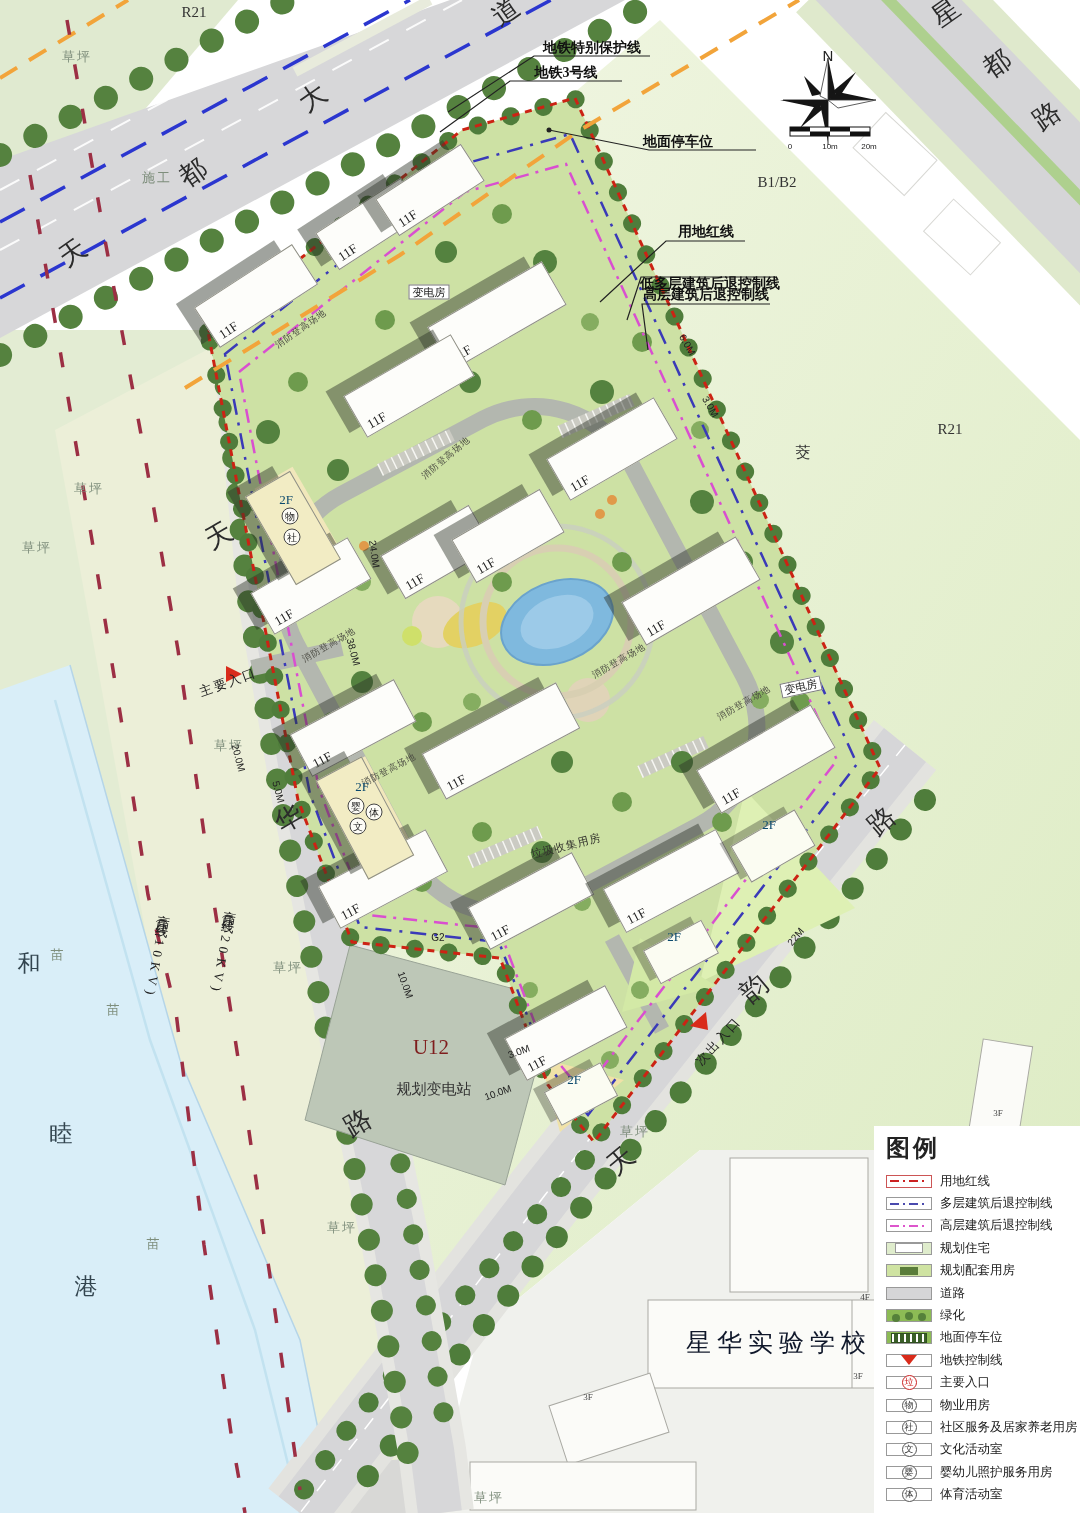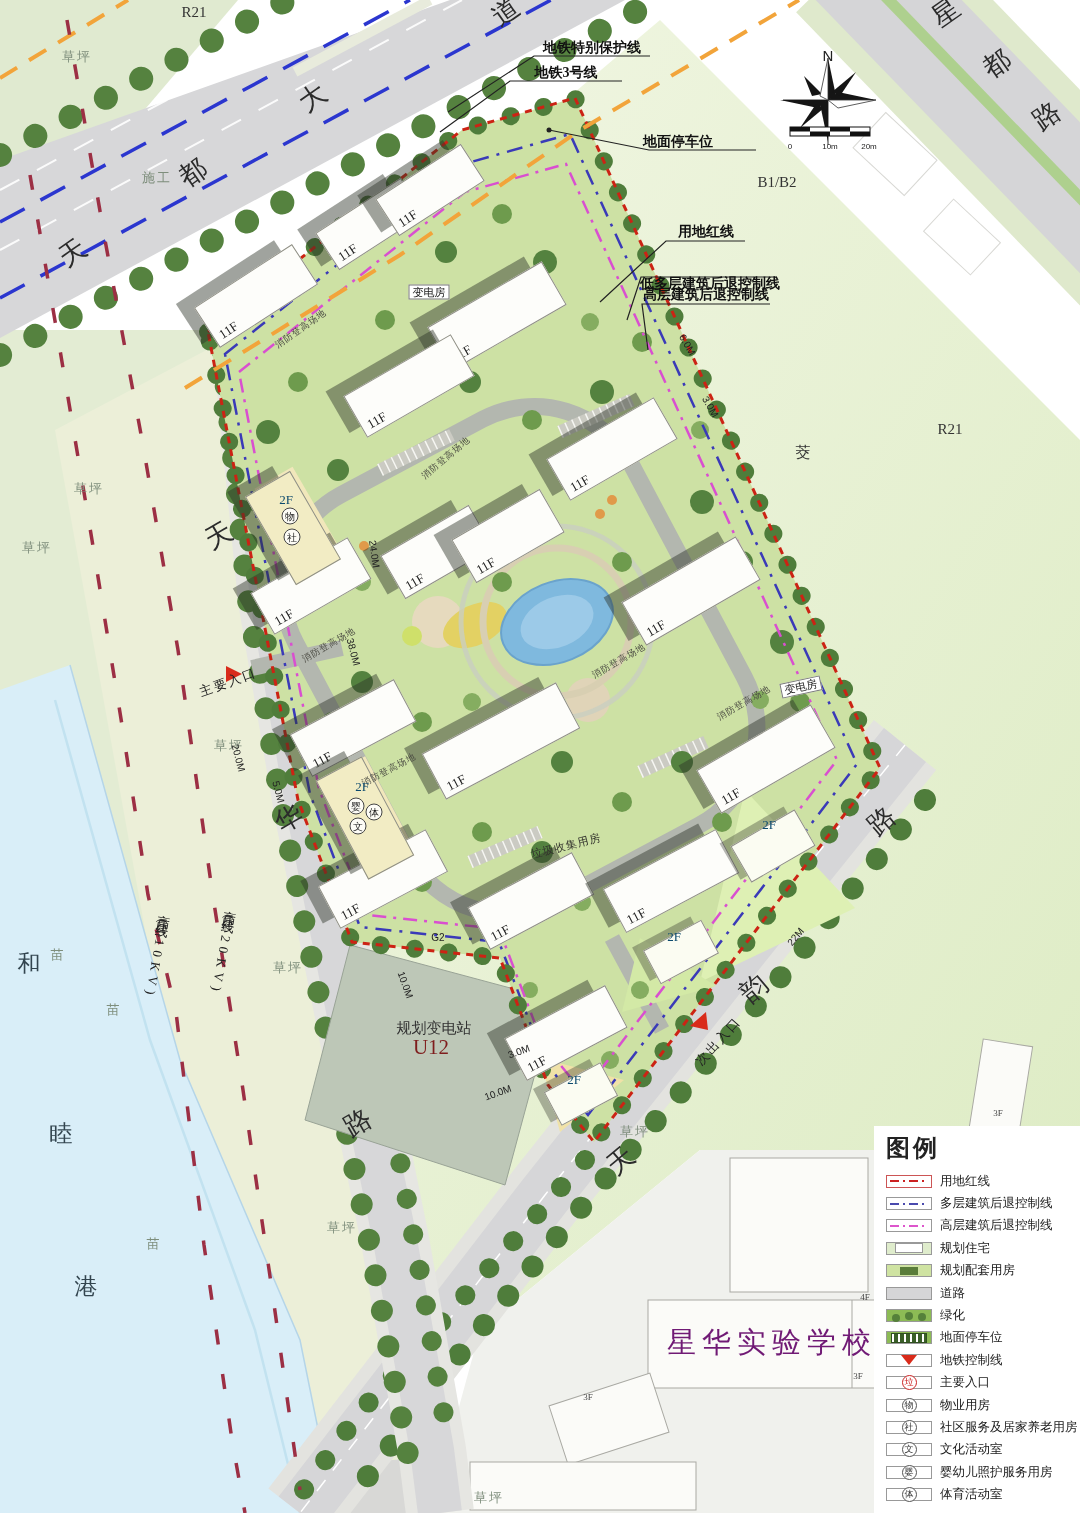--- a/index.html
+++ b/index.html
@@ -7,21 +7,21 @@
          font-family:"Liberation Serif",serif;}
   #terrain{position:absolute;left:0;top:0;z-index:1;}
   #bldgs{position:absolute;left:0;top:0;width:100%;height:100%;z-index:2;}
   #labels{position:absolute;left:0;top:0;width:100%;height:100%;z-index:3;pointer-events:none;}
   
   .ml{position:absolute;transform:translate(-50%,-50%) rotate(var(--r,0deg));white-space:nowrap;
       line-height:1;color:#1c1c1c;font-family:"Liberation Serif",serif;}
   .callout{font-size:14px;font-weight:bold;color:#111;}
   .parcel{font-size:15px;color:#333;}
   .parcel-lg{font-size:21px;color:#7f1d1d;}
-  .school{font-size:29px;letter-spacing:6px;color:#701a75;}
+  .school{font-size:25px;letter-spacing:6px;color:#0f172a;margin-left:7px;}
   .rc{font-size:27px;color:#2b2b2b;}
   .rvc{font-size:23px;color:#33454f;}
   .grass{font-size:13px;color:#7e8e7c;letter-spacing:2px;}
   .hv{font-size:13px;color:#222;writing-mode:vertical-rl;letter-spacing:5px;}
   .dim{font-size:10px;color:#222;font-family:"Liberation Sans",sans-serif;}
   .fire{font-size:9px;color:#4a4a42;letter-spacing:1px;}
   .util{font-size:11px;color:#33332d;letter-spacing:1px;}
   .house{font-size:11px;background:#fff;border:1px solid #777;padding:1px 3px;color:#222;}
   .entr{font-size:13px;color:#222;letter-spacing:2px;}
   .circ{width:15px;height:15px;border:1px solid #444;border-radius:50%;background:rgba(255,255,255,.85);
@@ -348,21 +348,21 @@
       <div class="ml callout" style="left: 592px; top: 48px; --r: 0deg;">地铁特别保护线</div>
       <div class="ml callout" style="left: 566px; top: 73px; --r: 0deg;">地铁3号线</div>
       <div class="ml callout" style="left: 678px; top: 142px; --r: 0deg;">地面停车位</div>
       <div class="ml callout" style="left: 706px; top: 232px; --r: 0deg;">用地红线</div>
       <div class="ml callout" style="left: 710px; top: 268px; margin-top: 16px; --r: 0deg;">低多层建筑后退控制线</div>
       <div class="ml callout" style="left: 706px; top: 295px; --r: 0deg;">高层建筑后退控制线</div>
       <div class="ml parcel" style="left: 194px; top: 12px; --r: 0deg;">R21</div>
       <div class="ml parcel" style="left: 950px; top: 429px; --r: 0deg;">R21</div>
       <div class="ml parcel" style="left: 777px; top: 182px; --r: 0deg;">B1/B2</div>
       <div class="ml parcel-lg" style="left: 431px; top: 1047px; --r: 0deg;">U12</div>
-      <div class="ml parcel" style="left: 434px; top: 1028px; --r: 0deg;">规划变电站</div>
+      <div class="ml parcel" style="left: 434px; top: 1089px; --r: 0deg;">规划变电站</div>
       <div class="ml school" style="left: 772px; top: 1342px; --r: 0deg;">星华实验学校</div>
       <div class="ml parcel" style="left: 803px; top: 452px; --r: 0deg;">茭</div>
       <div class="ml rc" style="left: 73px; top: 253px; --r: -35deg;">天</div>
       <div class="ml rc" style="left: 193px; top: 173px; --r: -35deg;">都</div>
       <div class="ml rc" style="left: 313px; top: 98px; --r: -35deg;">大</div>
       <div class="ml rc" style="left: 506px; top: 12px; --r: -35deg;">道</div>
       <div class="ml rc" style="left: 946px; top: 13px; --r: -35deg;">星</div>
       <div class="ml rc" style="left: 997px; top: 64px; --r: -35deg;">都</div>
       <div class="ml rc" style="left: 1047px; top: 116px; --r: -35deg;">路</div>
       <div class="ml rc" style="left: 219px; top: 536px; --r: -30deg;">天</div>

